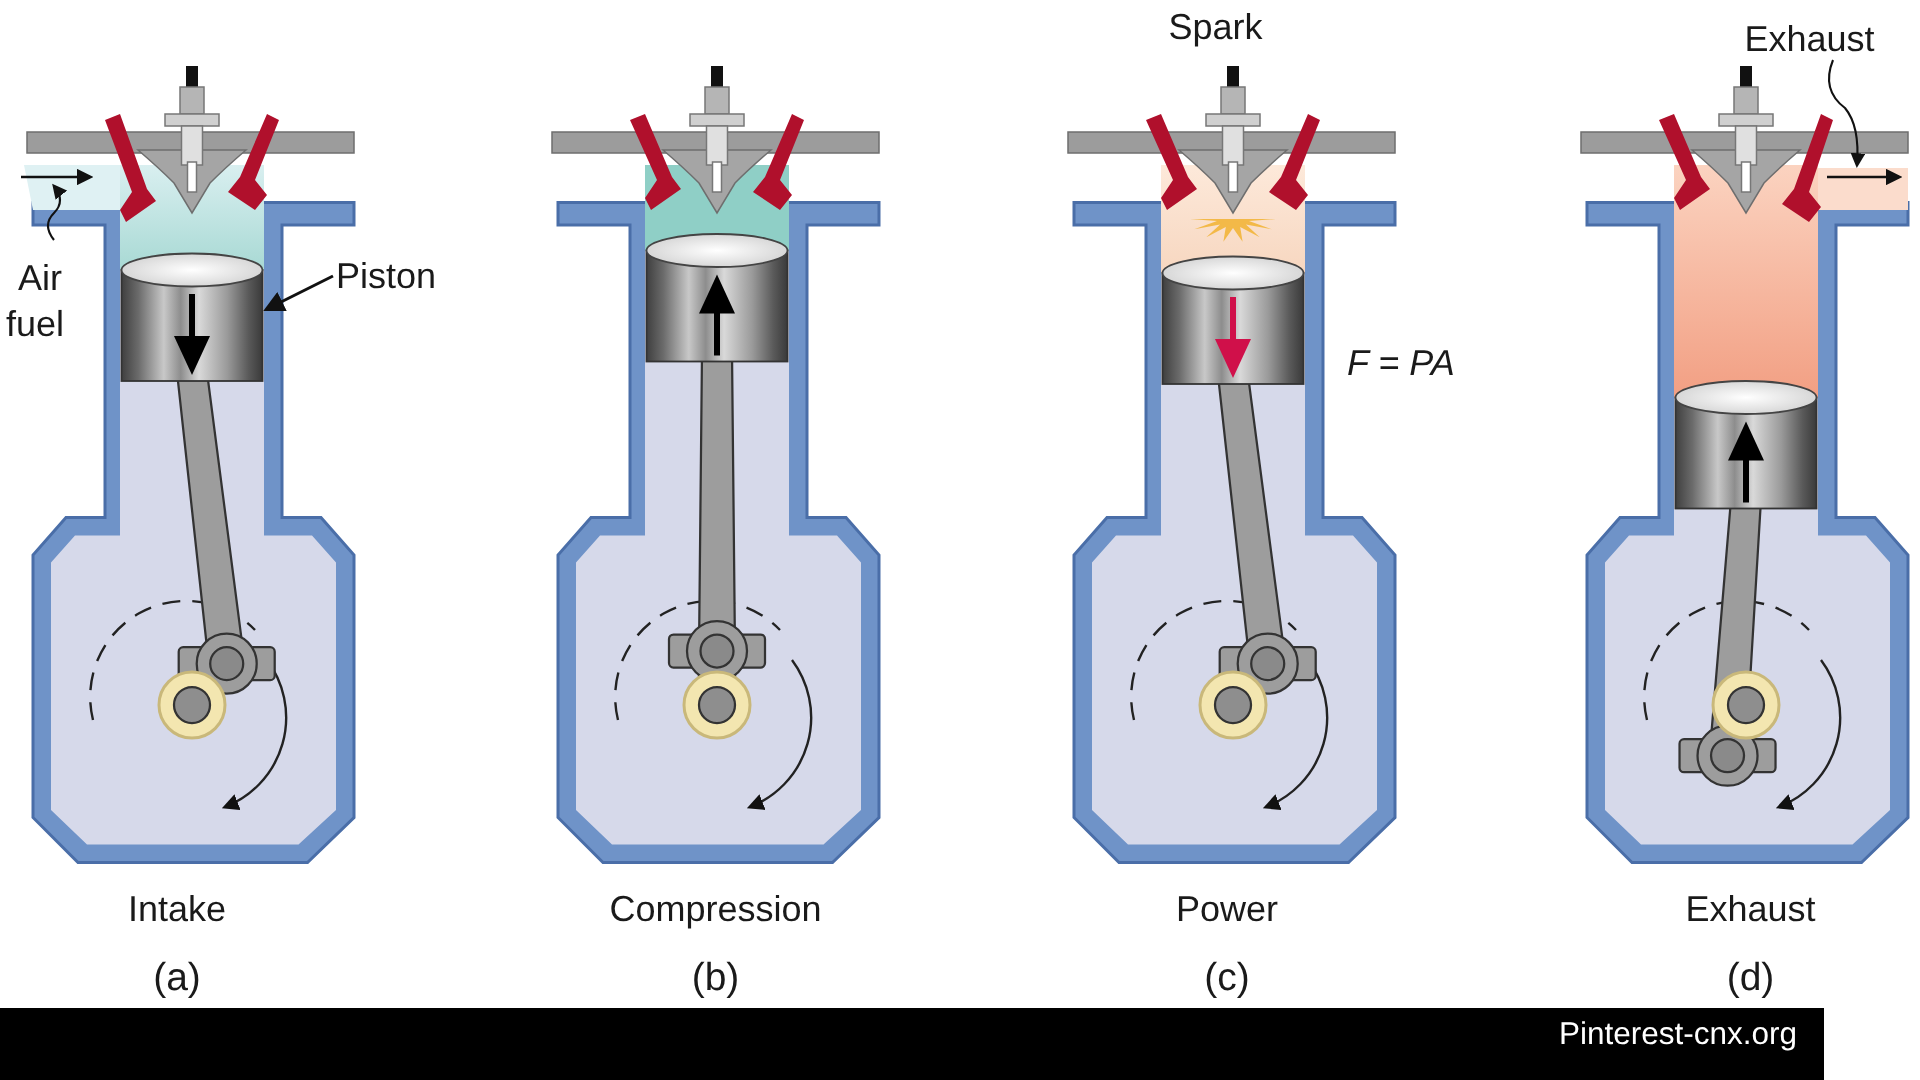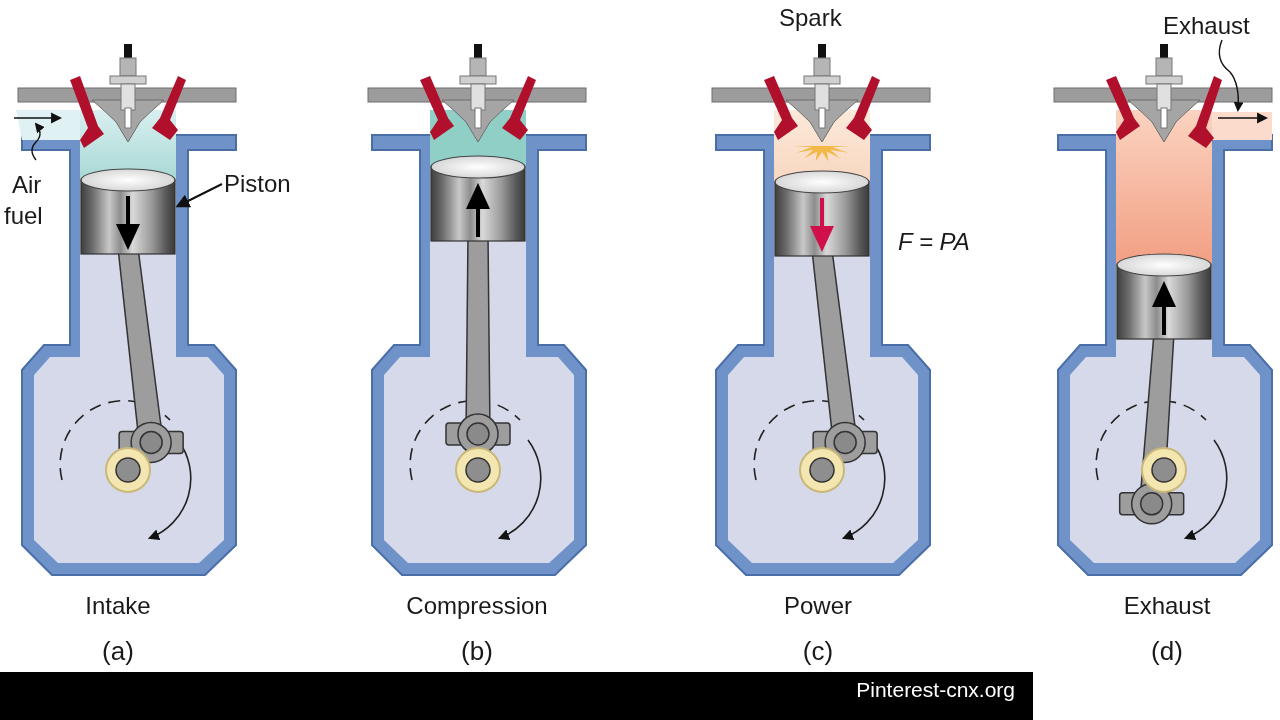--- a/index.html
+++ b/index.html
@@ -4,21 +4,21 @@
 <style>
   html, body { margin: 0; padding: 0; }
   body {
     width: 1280px; height: 720px; overflow: hidden;
     background: #ffffff;
     font-family: "Liberation Sans", sans-serif;
     position: relative;
   }
   #diagram { position: absolute; left: 0; top: 0; width: 1280px; height: 672px; }
   .footer-bar {
-    position: absolute; left: 0; top: 672px; width: 1033px; height: 48px;
+    position: absolute; left: 0; top: 672px; width: 1216px; height: 48px;
     background: #000000;
   }
   .footer-credit {
     position: absolute; right: 18px; top: 6px;
     color: #ffffff; font-size: 21px;
     font-family: "Liberation Sans", sans-serif;
   }
   svg text { font-family: "Liberation Sans", sans-serif; fill: #1a1a1a; }
   .stage-name { font-size: 24px; }
   .stage-letter { font-size: 26px; }

